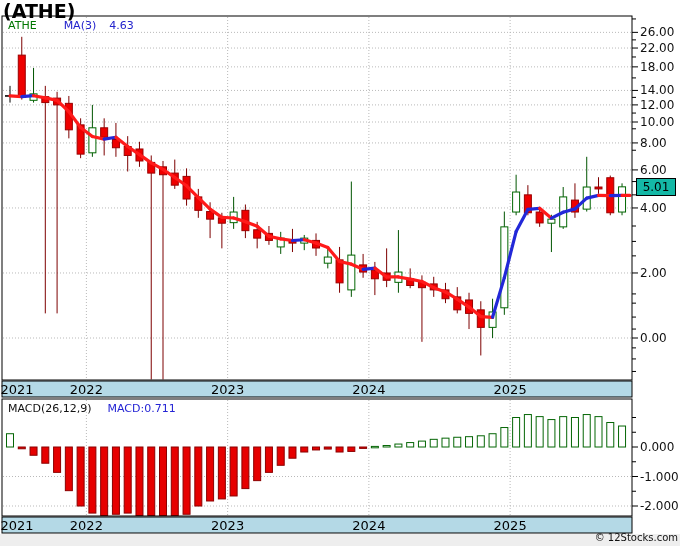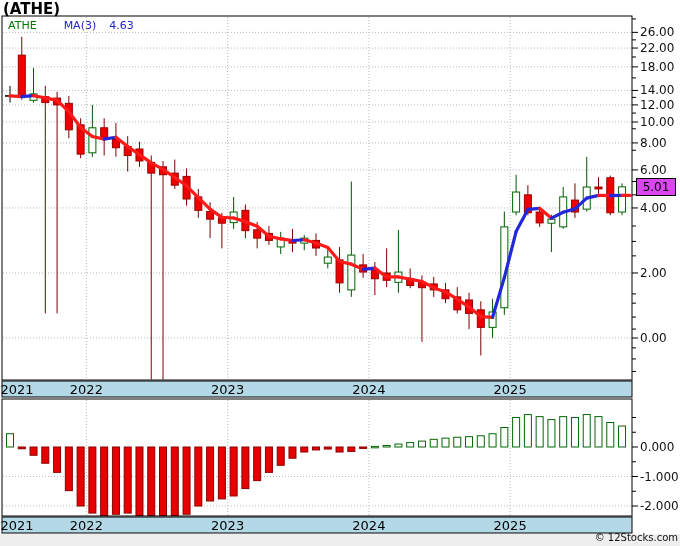--- a/index.html
+++ b/index.html
@@ -6,21 +6,21 @@
   body{
     width:680px;height:546px;
     background:#ffffff;
     font-family:"DejaVu Sans","Liberation Sans",sans-serif;
     position:relative;overflow:hidden;
   }
   #stage{position:absolute;left:0;top:0;width:680px;height:546px;}
   #chart-svg{position:absolute;left:0;top:0;}
   .page-title{
     position:absolute;left:3px;top:0px;
-    font-size:15px;font-weight:bold;color:#000;letter-spacing:0px;
+    font-size:19px;font-weight:bold;color:#000;letter-spacing:0px;
   }
   .main-legend{
     position:absolute;left:8px;top:19px;
     font-size:11px;display:flex;gap:13px;white-space:nowrap;
   }
   .macd-legend{
     position:absolute;left:8px;top:402px;
     font-size:11px;display:flex;gap:16px;white-space:nowrap;
   }
   .price-badge{
@@ -365,18 +365,22 @@
     </svg>
 
   <div class="page-title">(ATHE)</div>
 
   <div class="main-legend">
     <span style="color:#007700;">ATHE</span>
     <span style="color:#2222cc;margin-left:14px;">MA(3)</span>
     <span style="color:#2222cc;">4.63</span>
   </div>
 
-
-  <div class="price-badge" style="background: #d946ef; top: 178px;">5.01</div>
+  <div class="macd-legend">
+    <span style="color:#111;">MACD(26,12,9)</span>
+    <span style="color:#2424d4;">MACD:0.711</span>
+  </div>
+
+  <div class="price-badge" style="background: #14b8a6; top: 178px;">5.01</div>
 
   <div class="footer-strip" style="background: rgb(238, 238, 238);"></div>
   <div class="copyright">© 12Stocks.com</div>
 </div>
 
 </body></html>

